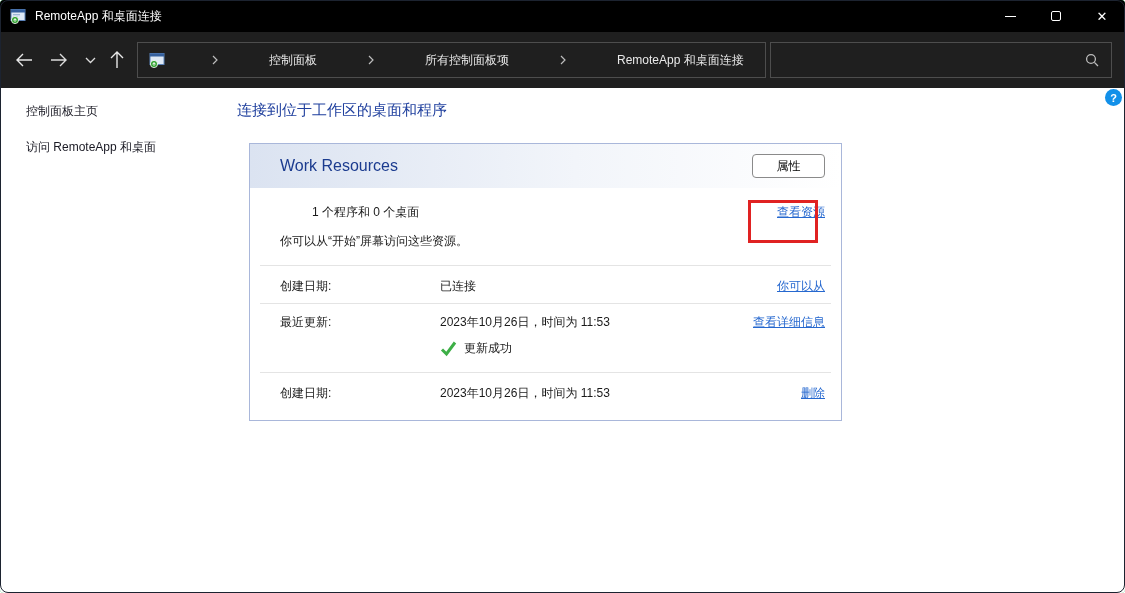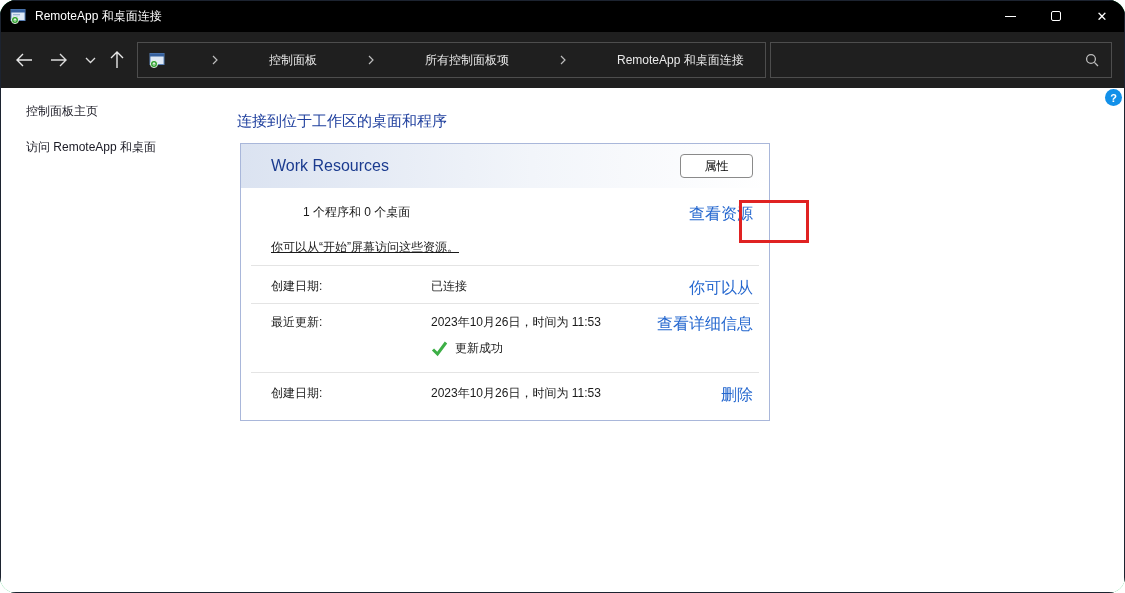--- a/index.html
+++ b/index.html
@@ -1,19 +1,19 @@
 <!DOCTYPE html>
 <html><head>
 <meta charset="utf-8">
 <style>
   * { box-sizing: border-box; margin: 0; padding: 0; }
   html,body { width:1125px; height:593px; background:#ffffff; }
   body { font-family:"Liberation Sans","DejaVu Sans",sans-serif; }
   .window { position:relative; width:1125px; height:593px; background:#22c55e;
-            border-radius:16px; overflow:hidden; }
+            border-radius:4px; overflow:hidden; }
   .window::after { content:""; position:absolute; inset:0; border:1px solid #1c2330;
             border-radius:8px; pointer-events:none; z-index:50; }
 
   
   .titlebar { position:absolute; left:0; top:0; width:100%; height:32px; background:#000;
               display:flex; align-items:center; }
   .app-icon { width:16px; height:16px; margin-left:10px; flex:0 0 auto; }
   .title-text { color:#ffffff; font-size:12px; margin-left:9px; }
   .win-controls { margin-left:auto; display:flex; height:100%; }
   .win-btn { width:46px; height:100%; display:flex; align-items:center; justify-content:center;
@@ -38,36 +38,36 @@
   .searchbox input { flex:1; background:transparent; border:none; outline:none; color:#e8e8e8;
                      font-size:12px; padding:0 10px; height:100%; font-family:inherit; }
   .search-icon { margin-right:12px; display:flex; }
 
   
   .content { position:absolute; left:0; top:88px; width:1125px; height:505px; background:#fff; }
   .help-btn { position:absolute; top:1px; right:3px; width:17px; height:17px; border-radius:50%;
               background:#1290e9; color:#fff; font-size:11px; font-weight:bold;
               display:flex; align-items:center; justify-content:center; }
   .sidebar-item { position:absolute; left:26px; font-size:12px; color:#1a1a24; white-space:nowrap; }
-  .heading { position:absolute; left:237px; top:24px; font-size:15px; color:#20409e; }
-
-  .panel { position:absolute; left:240px; top:55px; width:530px; border:1px solid #a9b7da;
+  .heading { position:absolute; left:237px; top:13px; font-size:15px; color:#20409e; }
+
+  .panel { position:absolute; left:249px; top:55px; width:593px; border:1px solid #a9b7da;
            background:#fff; }
   .panel-header { height:44px; background:linear-gradient(to right,#dbe3f1 0%,#f2f5fa 55%,#ffffff 100%);
                   display:flex; align-items:center; padding:0 16px 0 30px; }
   .panel-title { font-size:16px; color:#1b3b8f; }
   .props-btn { margin-left:auto; width:73px; height:24px; background:#fff; border:1px solid #8a8a8a;
                border-radius:4px; font-size:12px; color:#000; display:flex; align-items:center;
                justify-content:center; font-family:inherit; }
   .row { position:relative; display:flex; align-items:flex-start; padding-left:30px; padding-right:16px; }
   .row-label { width:160px; flex:0 0 auto; font-size:12px; color:#1a1a1a; }
   .row-value { flex:1; font-size:12px; color:#1a1a1a; }
-  .row-link { flex:0 0 auto; font-size:16px; color:#2668cf; margin-left:12px; }
+  .row-link { flex:0 0 auto; font-size:12px; color:#2668cf; margin-left:12px;text-decoration:underline; }
   .sep { height:1px; background:#e4e4e4; margin:0 10px; }
-  .value-note { margin-top:18px;text-decoration:underline; }
+  .value-note { margin-top:12px; }
   .status-line { margin-top:9px; display:flex; gap:7px; }
   .check-icon { display:flex; }
   .row1 { height:77px; padding-top:16px; }
   .row2 { height:37px; padding-top:12px; }
   .row3 { height:68px; padding-top:10px; }
   .row4 { height:47px; padding-top:12px; }
   .annotation-box { position:absolute; left:498px; top:56px; width:70px; height:43px;
                     border:3px solid #e02222; z-index:10; pointer-events:none; }
 </style>
 </head>

